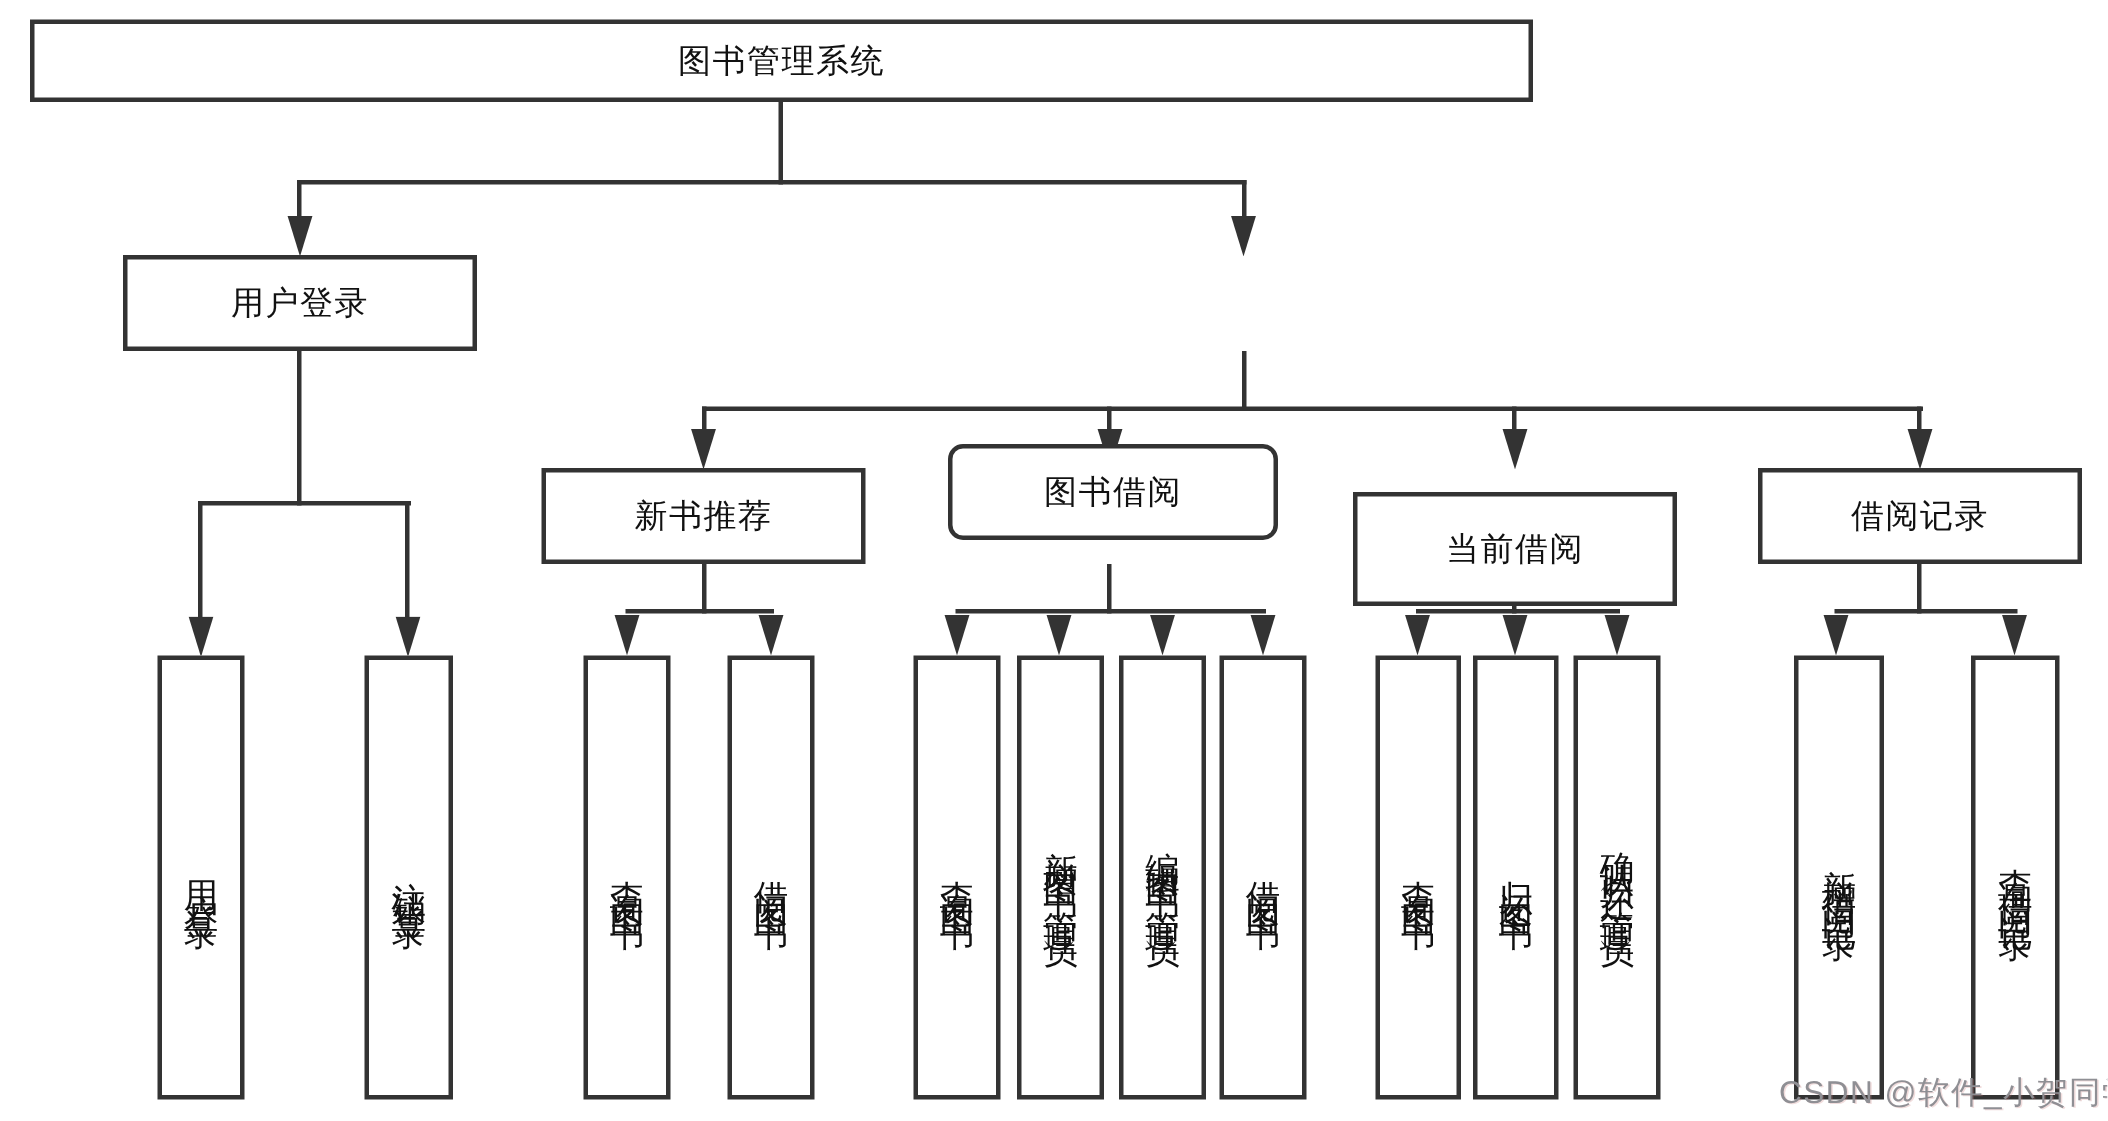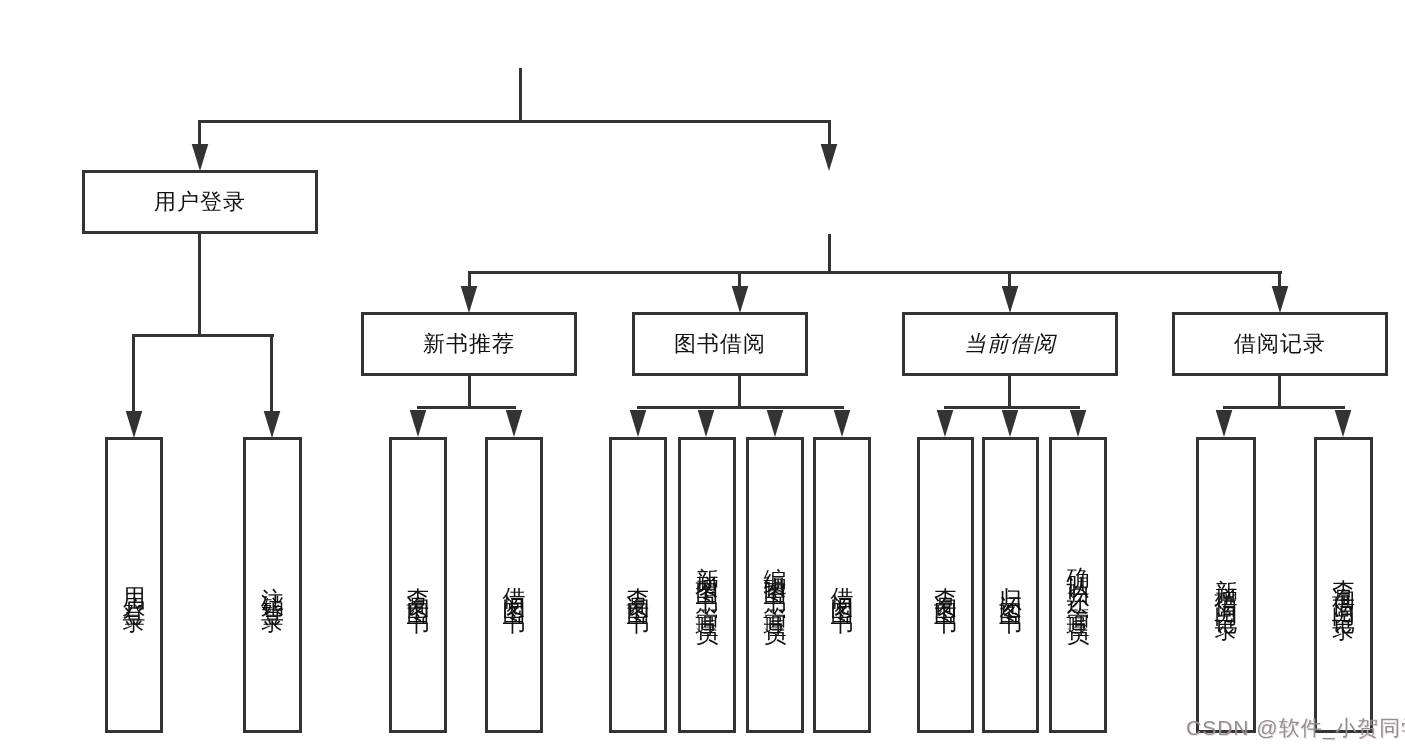--- a/index.html
+++ b/index.html
@@ -56,32 +56,35 @@
     z-index:3;
     text-shadow:1px 1px 0 rgba(200,120,120,0.25);
     white-space:nowrap;
   }
 </style>
 </head>
 <body>
 
 <div class="canvas">
 
+  <div class="box" style="left:20px; top:13px; width:1002px; height:55px;">
+    <span>图书管理系统</span>
+  </div>
 
   <div class="box" style="left:82px; top:170px; width:236px; height:64px;">
     <span>用户登录</span>
   </div>
 
   <div class="box" style="left:361px; top:312px; width:216px; height:64px;">
     <span>新书推荐</span>
   </div>
-  <div class="box" style="left:632px; top:312px; width:176px; height:64px;">
+  <div class="box" style="left:632px; top:296px; width:220px; height:64px;border-radius:10px;">
     <span>图书借阅</span>
   </div>
-  <div class="box" style="left:902px; top:312px; width:216px; height:64px;font-style:italic;">
+  <div class="box" style="left:902px; top:328px; width:216px; height:76px;">
     <span>当前借阅</span>
   </div>
   <div class="box" style="left:1172px; top:312px; width:216px; height:64px;">
     <span>借阅记录</span>
   </div>
 
   <div class="vbox" style="left:105px; width:58px;">
     <span>用户登录</span>
   </div>
   <div class="vbox" style="left:243px; width:59px;">

